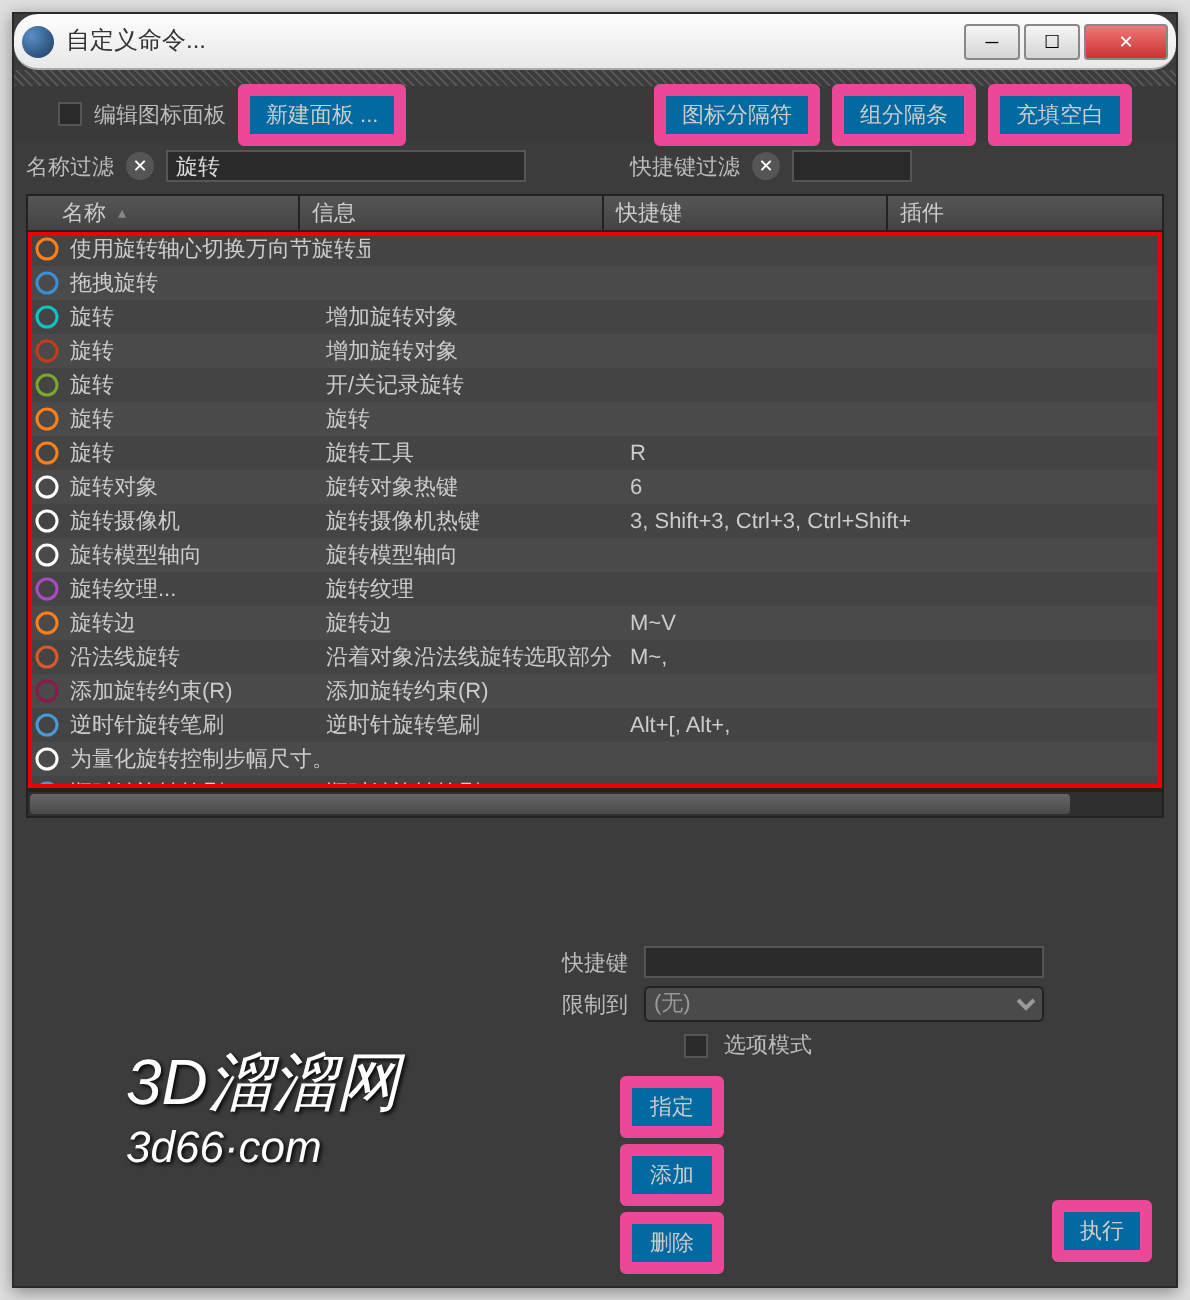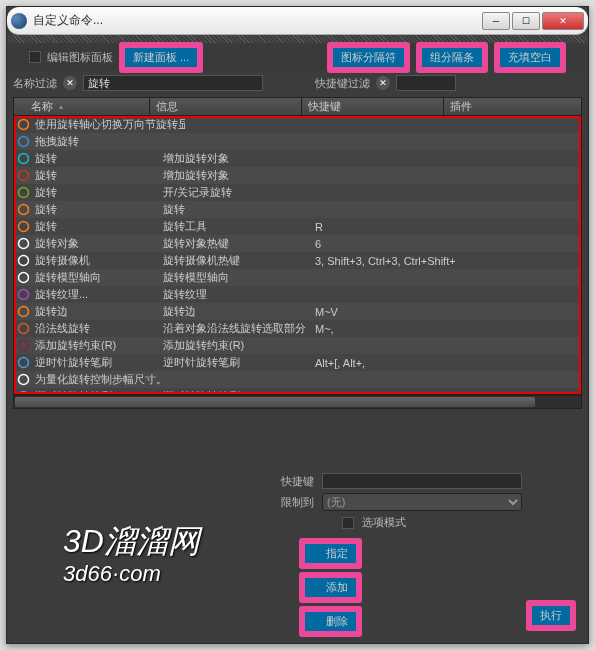--- a/index.html
+++ b/index.html
@@ -39,21 +39,21 @@
 .td { padding: 0 2px; white-space: nowrap; overflow: hidden; }
 .td.c-name { width: 128px; }
 .scrollbar-h { height: 14px; background: #2f2f2f; margin: 0 6px; border: 1px solid #222; position: relative; }
 .scrollbar-h .thumb { position: absolute; left: 1px; top: 1px; height: 10px; width: 520px; background: linear-gradient(#666,#4a4a4a); border-radius: 2px; }
 .bottom { position: absolute; bottom: 6px; right: 6px; left: 6px; }
 .form { display: flex; flex-direction: column; gap: 4px; align-items: flex-end; padding-right: 60px; }
 .form-row { display: flex; align-items: center; gap: 8px; font-size: 11px; color: #bbb; }
 .form-row input[type=text] { width: 200px; height: 16px; background: #2a2a2a; border: 1px solid #555; color: #ddd; font-size: 11px; }
 .form-row select { width: 200px; height: 18px; background: #4a4a4a; border: 1px solid #222; color: #999; font-size: 11px; border-radius: 3px; }
 .form-btns { display: flex; flex-direction: column; gap: 3px; margin-top: 4px; padding-right: 160px; }
-.form-btns .tb-btn { width: 63px; text-align: right; }
+.form-btns .tb-btn { width: 52px; text-align: center; }
 .watermark { position: absolute; left: 26px; bottom: 56px; color: #fff; font-size: 32px; font-style: italic; font-family: "KaiTi", serif; text-shadow: 1px 1px 2px #000; line-height: 1.2; margin-left: 30px; }
 .watermark .url { font-size: 22px; font-family: sans-serif; font-style: italic; }
 .exec-btn { position: absolute; right: 6px; bottom: 6px; }
 svg { display: block; }
 </style>
 </head>
 <body>
 
 <div class="window">
   <div class="titlebar">

